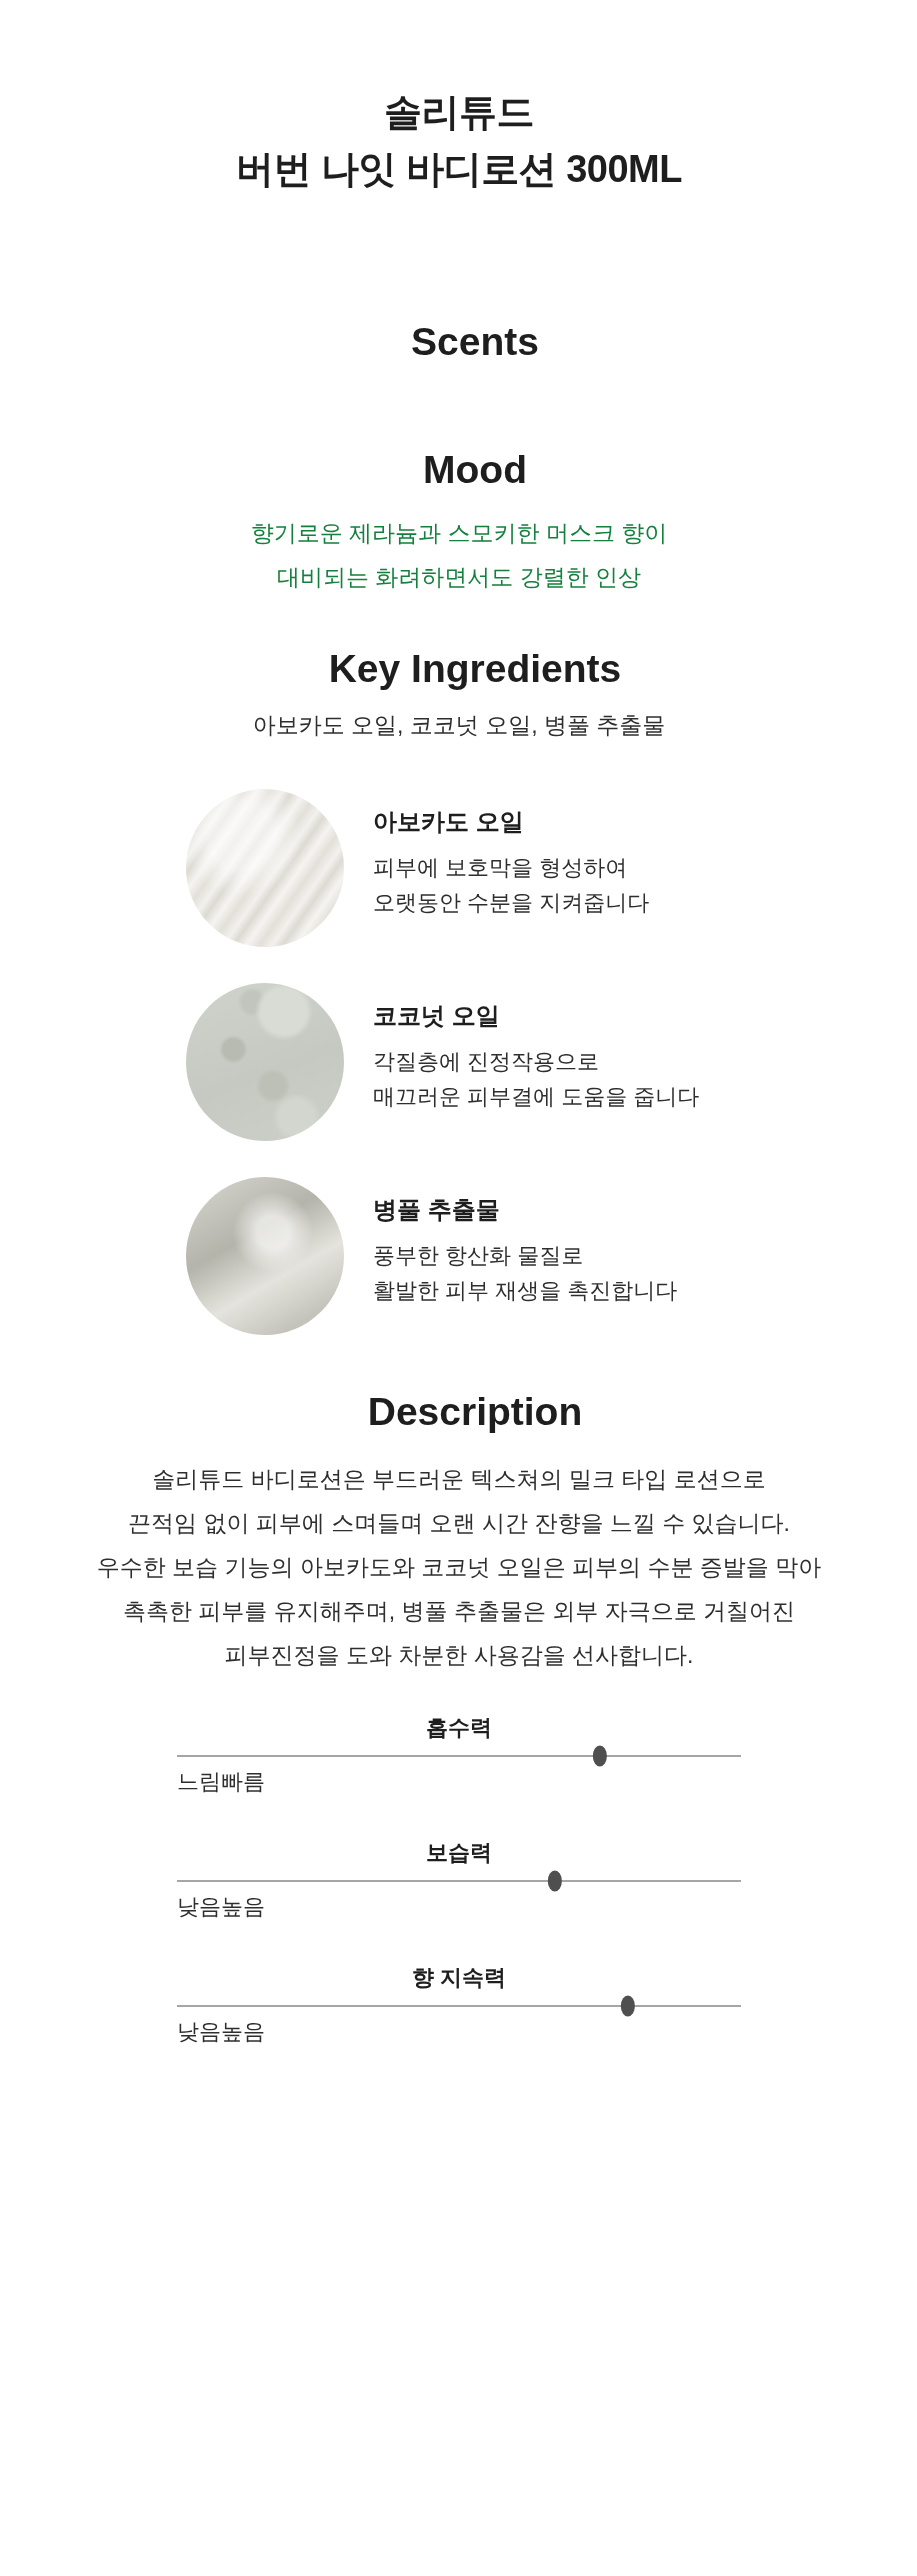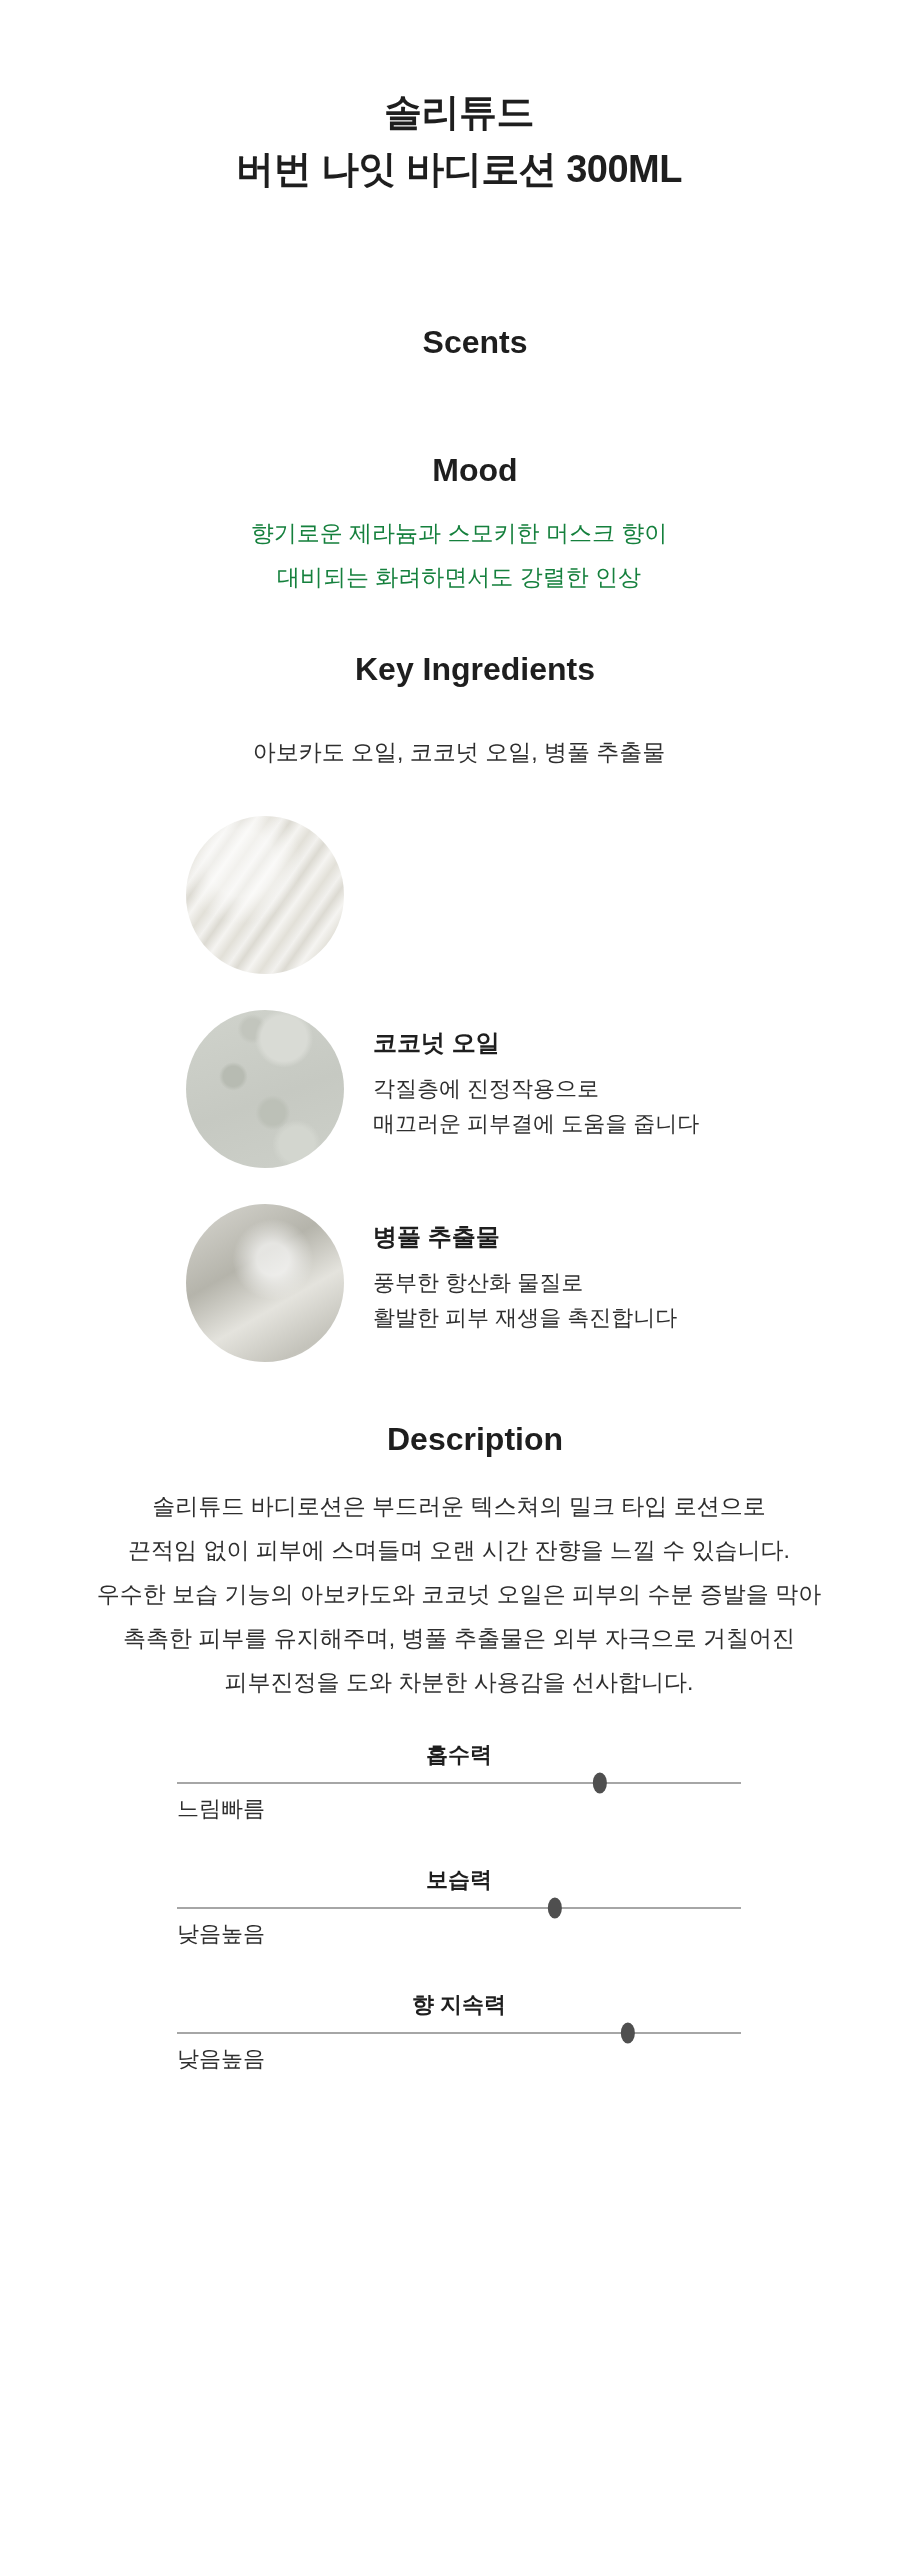--- a/index.html
+++ b/index.html
@@ -16,33 +16,33 @@
   .center { text-align:center; }
 
   .title {
     padding-top:84px;
     font-size:38px; line-height:57px;
     font-weight:700; color:#1e1e1e;
     letter-spacing:-0.5px;
   }
 
   .sec-heading {
-    font-size:32px; line-height:40px;
+    font-size:39px; line-height:40px;
     font-weight:600; color:#1e1e1e;
     text-align:center;
     margin-left:32px;
   }
   #scents-heading { margin-top:124px; }
   .scents-value { margin-top:29px; font-size:23px; line-height:31px; text-align:center; color:#2e2e2e; }
 
   #mood-heading { margin-top:88px; }
   .mood-lines { margin-top:21px; font-size:23px; line-height:44px; text-align:center; color:#15803d; }
 
   #ki-heading { margin-top:50px; }
-  .ki-summary { margin-top:48px; font-size:23px; line-height:31px; text-align:center; color:#2e2e2e; }
+  .ki-summary { margin-top:21px; font-size:23px; line-height:31px; text-align:center; color:#2e2e2e; }
 
   .ki-rows { margin-top:48px; }
   .ki-row {
     display:flex; align-items:flex-start;
     margin-left:186px; margin-bottom:36px;
     height:158px;
   }
   .ki-circle {
     flex:0 0 158px; width:158px; height:158px;
     border-radius:50%;
@@ -117,20 +117,27 @@
     <div>대비되는 화려하면서도 강렬한 인상</div>
   </div>
 
   <div class="sec-heading" id="ki-heading">Key Ingredients</div>
   <div class="ki-summary">아보카도 오일, 코코넛 오일, 병풀 추출물</div>
 
   <div class="ki-rows">
 
     <div class="ki-row">
       <div class="ki-circle tex-avocado"></div>
+      <div class="ki-text">
+        <div class="ki-name">아보카도 오일</div>
+        <div class="ki-desc">
+          <div>피부에 보호막을 형성하여</div>
+          <div>오랫동안 수분을 지켜줍니다</div>
+        </div>
+      </div>
     </div>
 
     <div class="ki-row">
       <div class="ki-circle tex-coconut"></div>
       <div class="ki-text">
         <div class="ki-name">코코넛 오일</div>
         <div class="ki-desc">
           <div>각질층에 진정작용으로</div>
           <div>매끄러운 피부결에 도움을 줍니다</div>
         </div>

